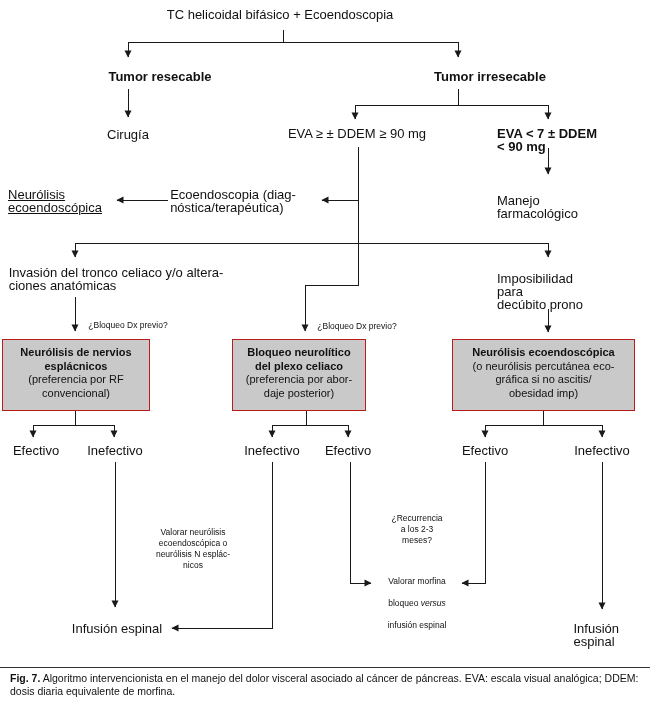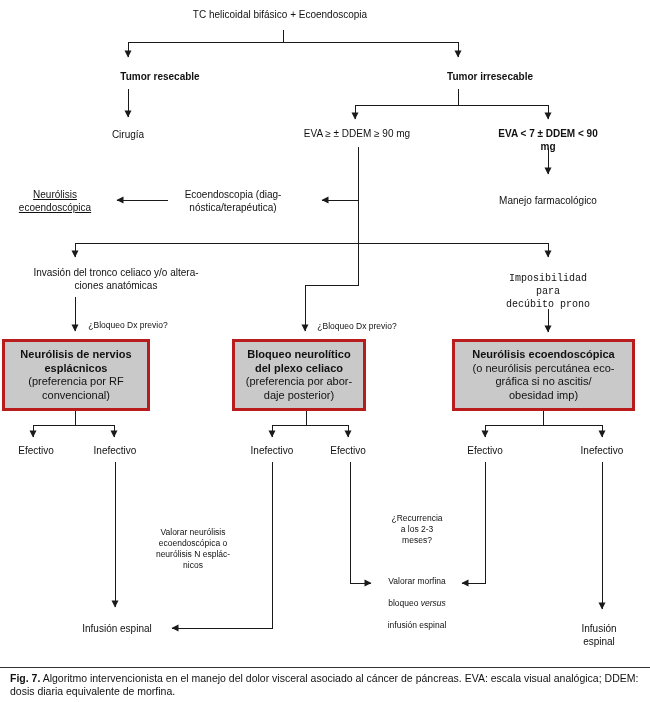--- a/index.html
+++ b/index.html
@@ -2,30 +2,30 @@
 <html><head>
 <meta charset="utf-8">
 <style>
   html,body{margin:0;padding:0;background:#fff;}
   .stage{
     position:relative;width:650px;height:702px;background:#fff;
     font-family:"Liberation Sans",sans-serif;color:#111;overflow:hidden;
   }
   .stage svg.connectors{position:absolute;left:0;top:0;}
   .lbl{
-    position:absolute;transform:translateX(-50%);text-align:center;
-    font-size:10px;line-height:13px;white-space:pre-line;color:#111;
+    position:absolute;transform:translateX(-50%);text-align:left;
+    font-size:13px;line-height:13px;white-space:pre-line;color:#111;
   }
   .lbl.bold{font-weight:bold;margin-left:32px;}
   .small-lbl{
     position:absolute;transform:translateX(-50%);text-align:center;
     font-size:8.5px;line-height:11px;white-space:pre-line;color:#111;
   }
   .gbox{
-    position:absolute;background:#c9c9c9;border:3px solid #b91c1c;
+    position:absolute;background:#c9c9c9;border:1px solid #b91c1c;
     box-sizing:border-box;text-align:center;padding-top:6px;
   }
   .gbox .bt{font-weight:bold;font-size:11px;line-height:13.5px;white-space:pre-line;}
   .gbox .bs{font-size:11px;line-height:13.5px;white-space:pre-line;}
   .caption-rule{position:absolute;left:0;top:667px;width:650px;border-top:1px solid #333;}
   .caption{
     position:absolute;left:10px;top:672px;width:646px;
     font-size:10.5px;line-height:13px;color:#111;
   }
   .caption b{font-weight:bold;}
@@ -114,21 +114,21 @@
   <div class="lbl" style="left:548px;top:127px;font-weight:bold;">EVA &lt; 7 ± DDEM &lt; 90 mg</div>
 
   <div class="lbl" style="left:548px;top:194px;">Manejo farmacológico</div>
   <div class="lbl" style="left:55px;top:188px;text-decoration:underline;">Neurólisis
 ecoendoscópica</div>
   <div class="lbl" style="left:233px;top:188px;">Ecoendoscopia (diag-
 nóstica/terapéutica)</div>
 
   <div class="lbl" style="left:116px;top:266px;">Invasión del tronco celiaco y/o altera-
 ciones anatómicas</div>
-  <div class="lbl" style="left:548px;top:272px;font-family:Liberation Mono, monospace;">Imposibilidad para
+  <div class="lbl" style="left:548px;top:272px;">Imposibilidad para
 decúbito prono</div>
 
   <div class="small-lbl" style="left:128px;top:320px;">¿Bloqueo Dx previo?</div>
   <div class="small-lbl" style="left:357px;top:321px;">¿Bloqueo Dx previo?</div>
 
   <div class="gbox" style="left:2px;top:339px;width:148px;height:72px;">
     <div class="bt">Neurólisis de nervios
 esplácnicos</div>
     <div class="bs">(preferencia por RF
 convencional)</div>

